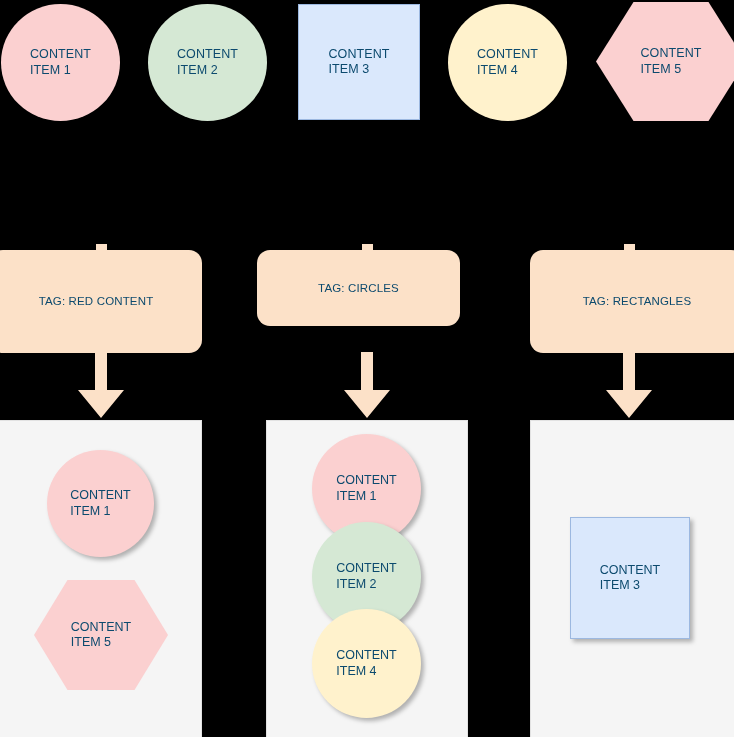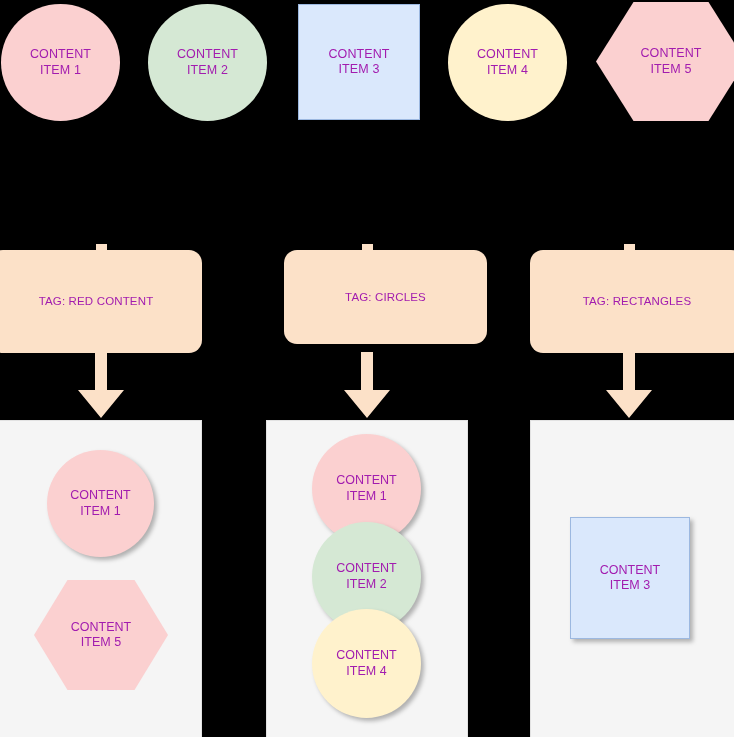--- a/index.html
+++ b/index.html
@@ -20,22 +20,21 @@
     left: 0; top: 0;
     width: 734px;
     height: 737px;
   }
   .node {
     position: absolute;
     box-sizing: border-box;
     display: flex;
     align-items: center;
     justify-content: center;
-    text-align: center;
-    color: #a21caf;
+    color: #0c4a6e;
     line-height: 1.22;
     white-space: pre-line;
   }
   
   .src-label {
     font-size: 12.5px;
     letter-spacing: 0.1px;
   }
   .shape-circle {
     border-radius: 50%;
@@ -104,21 +103,21 @@
   </div>
 
   <div class="arrow-stub" style="left:96px; top:244px; width:11px; height:8px; background:#FCE1C8;"></div>
   <div class="arrow-stub" style="left:362px; top:244px; width:11px; height:8px; background:#FCE1C8;"></div>
   <div class="arrow-stub" style="left:624px; top:244px; width:11px; height:8px; background:#FCE1C8;"></div>
 
   <div class="node tag-box" style="left:-10px; top:250px; width:212px; height:103px; background:#FCE1C8;">
     <span>TAG: RED CONTENT</span>
   </div>
 
-  <div class="node tag-box" style="left:284px; top:250px; width:203px; height:94px; background:#FCE1C8;">
+  <div class="node tag-box" style="left:257px; top:250px; width:203px; height:76px; background:#FCE1C8;">
     <span>TAG: CIRCLES</span>
   </div>
 
   <div class="node tag-box" style="left:530px; top:250px; width:214px; height:103px; background:#FCE1C8;">
     <span>TAG: RECTANGLES</span>
   </div>
 
   <svg class="arrow" style="left:77px; top:352px;" width="48" height="67" viewBox="0 0 48 67">
     <polygon points="18,0 30,0 30,38 47,38 24,66 1,38 18,38" fill="#FCE1C8"></polygon>
   </svg>

